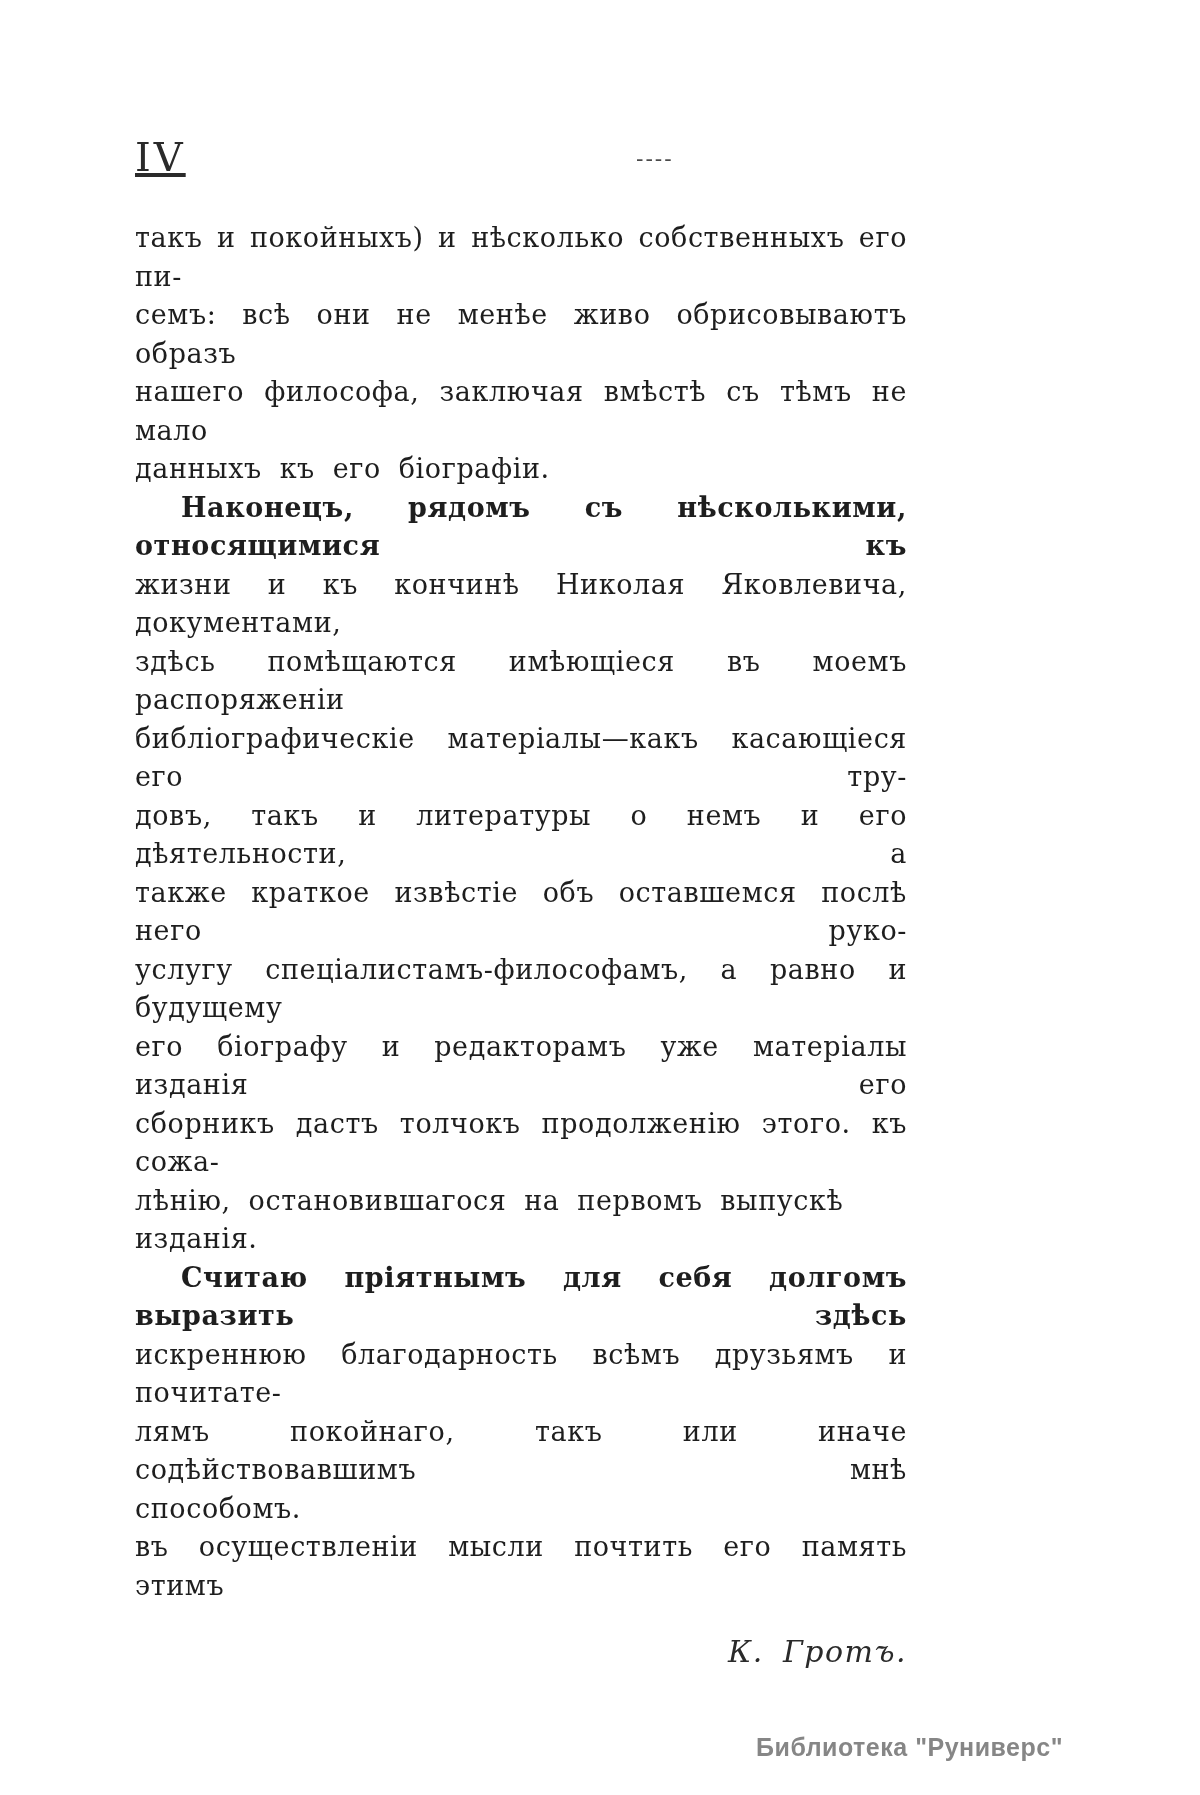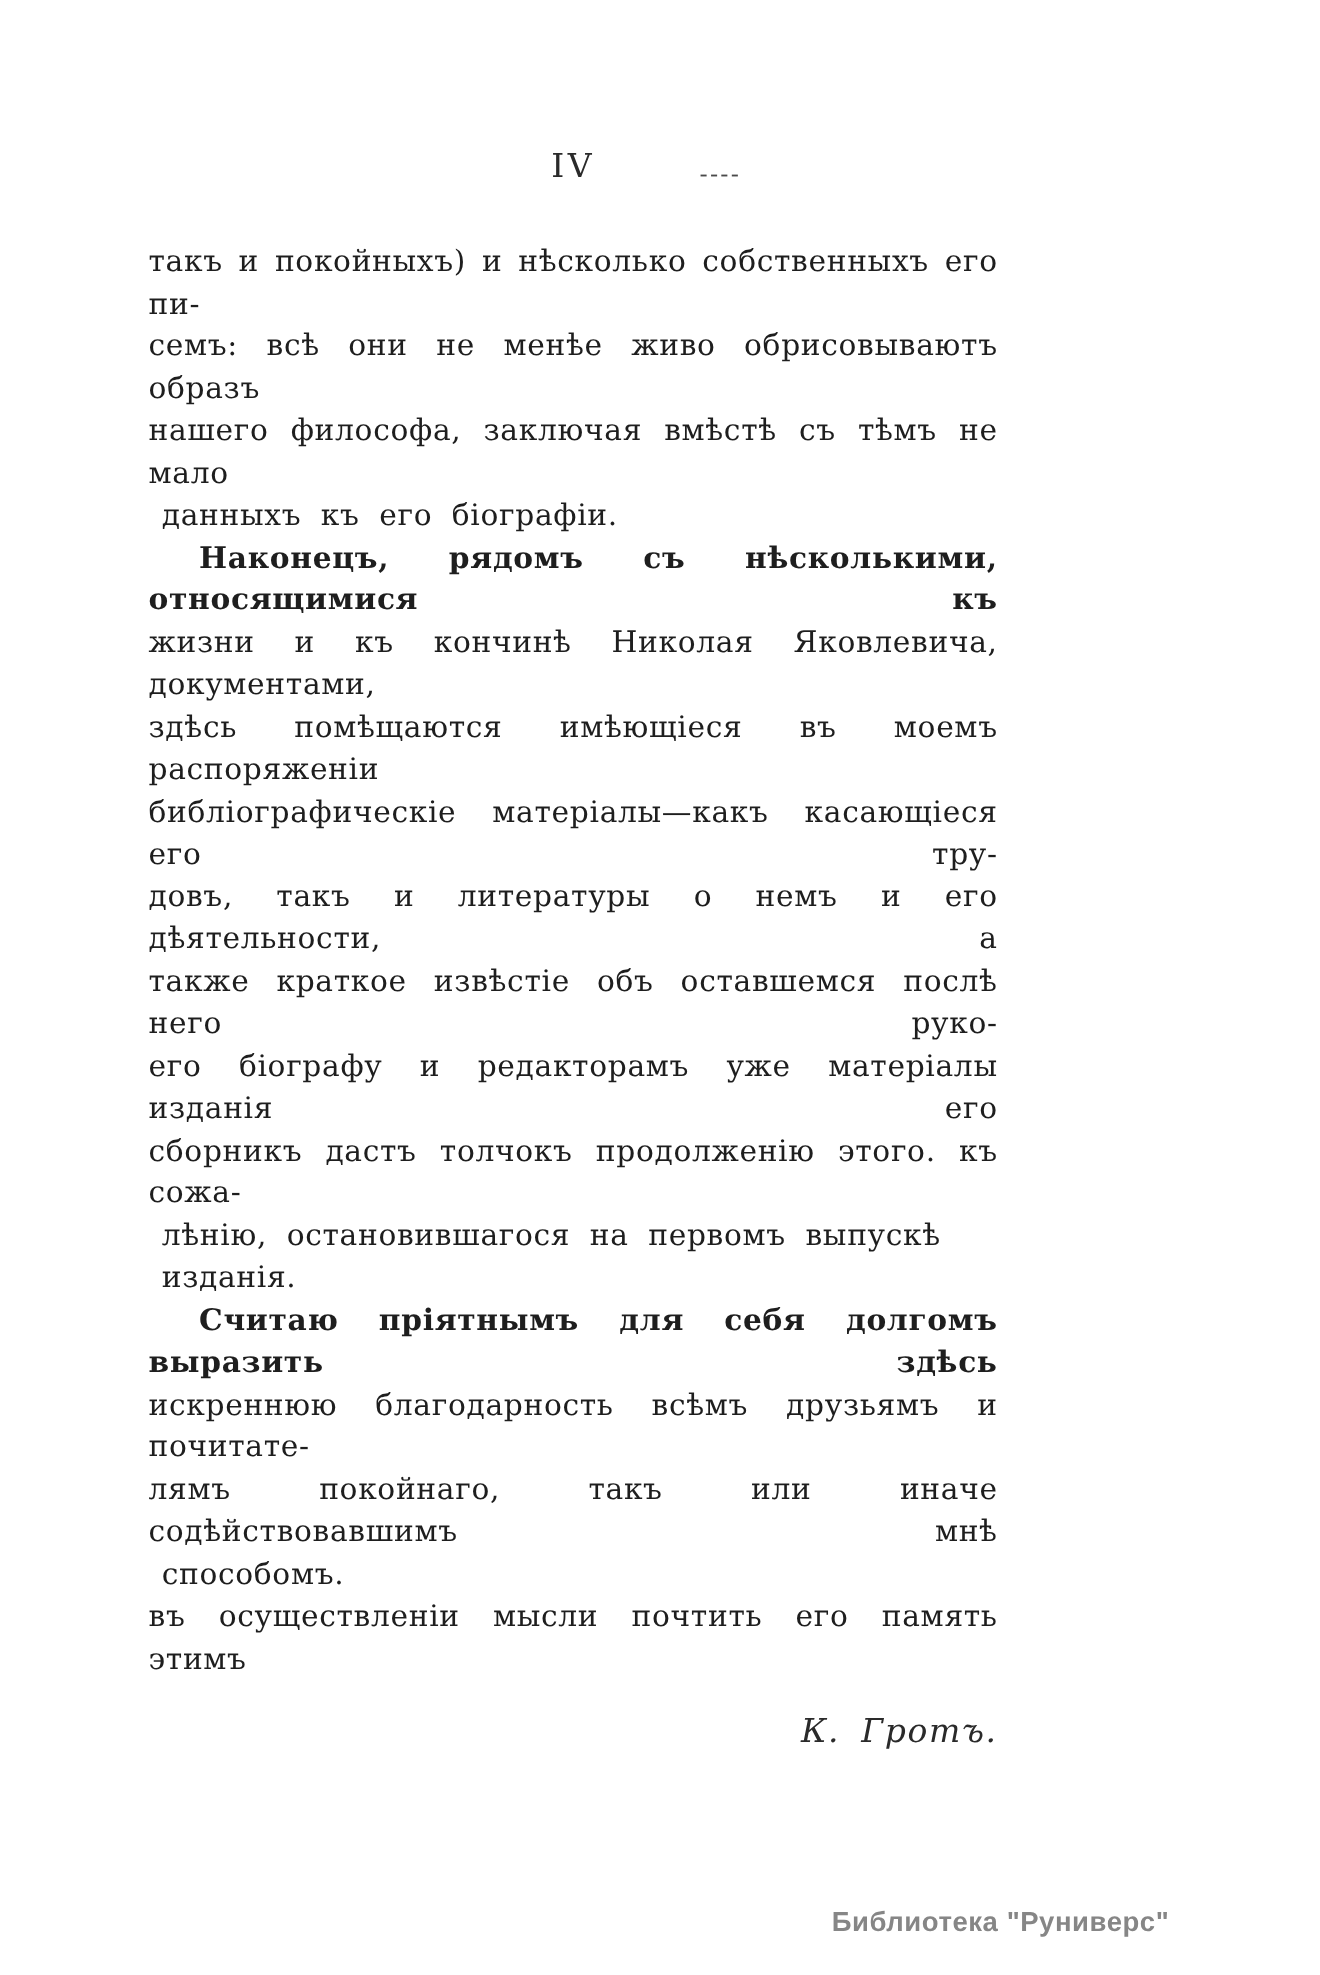--- a/index.html
+++ b/index.html
@@ -10,24 +10,25 @@
     background: #ffffff;
     font-family: "DejaVu Serif", serif;
     color: #1e1e1e;
     overflow: hidden;
   }
   .pagenum-row {
     position: absolute;
     top: 134px;
     left: 135px;
     width: 772px;
-    text-align: center;
-    font-size: 30px;
+    text-align: left;
+    font-size: 40px;
     letter-spacing: 3px;
     color: #2a2a2a;
+    text-decoration: underline;
   }
   .header-dashes {
     position: absolute;
     top: 146px;
     left: 636px;
     font-size: 22px;
     letter-spacing: 2px;
     color: #4a4a4a;
   }
   .text-block {
@@ -42,21 +43,20 @@
   .para { margin: 0; }
   .line {
     text-align: justify;
     text-align-last: justify;
     word-spacing: 2px;
   }
   .line.last {
     text-align: left;
     text-align-last: left;
     word-spacing: 0.32em;
-    margin-left: 12px;
   }
   .line.indent { text-indent: 46px; font-weight: bold; }
   .signature {
     margin-top: 28px;
     text-align: right;
     font-style: italic;
     font-size: 30px;
     letter-spacing: 1.5px;
     word-spacing: 8px;
     color: #2a2a2a;
@@ -89,20 +89,21 @@
       <div class="line last">данныхъ къ его біографіи.</div>
     </div>
 
     <div class="para">
       <div class="line indent">Наконецъ, рядомъ съ нѣсколькими, относящимися къ</div>
       <div class="line">жизни и къ кончинѣ Николая Яковлевича, документами,</div>
       <div class="line">здѣсь помѣщаются имѣющіеся въ моемъ распоряженіи</div>
       <div class="line">библіографическіе матеріалы—какъ касающіеся его тру-</div>
       <div class="line">довъ, такъ и литературы о немъ и его дѣятельности, а</div>
       <div class="line">также краткое извѣстіе объ оставшемся послѣ него руко-</div>
+      <div class="line">услугу спеціалистамъ-философамъ, а равно и будущему</div>
       <div class="line">его біографу и редакторамъ уже матеріалы изданія его</div>
       <div class="line">сборникъ дастъ толчокъ продолженію этого. къ сожа-</div>
       <div class="line last">лѣнію, остановившагося на первомъ выпускѣ изданія.</div>
     </div>
 
     <div class="para">
       <div class="line indent">Считаю пріятнымъ для себя долгомъ выразить здѣсь</div>
       <div class="line">искреннюю благодарность всѣмъ друзьямъ и почитате-</div>
       <div class="line">лямъ покойнаго, такъ или иначе содѣйствовавшимъ мнѣ</div>
       <div class="line last">способомъ.</div>

